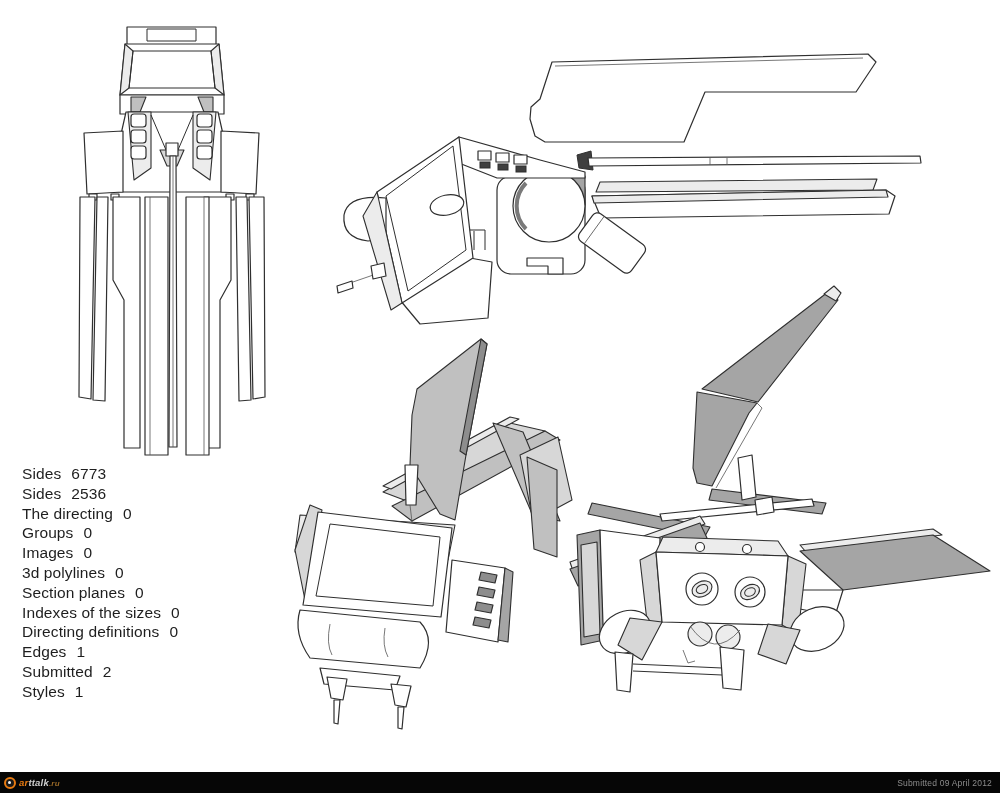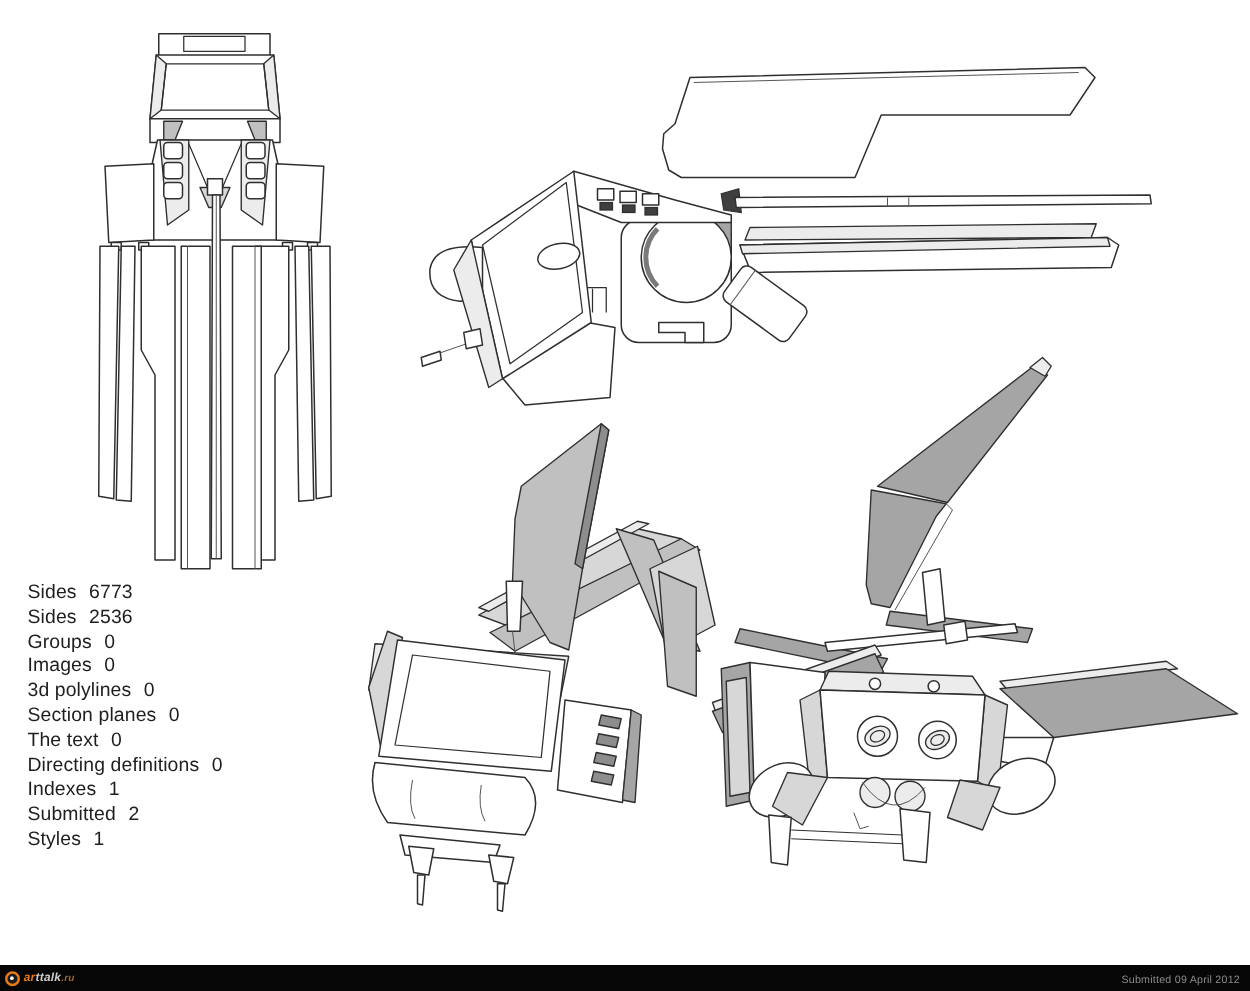--- a/index.html
+++ b/index.html
@@ -242,27 +242,28 @@
     <path class="ln" d="M615,652 L633,654 L630,692 L617,690 Z"></path>
     <path class="ln" d="M720,647 L744,650 L741,690 L723,688 Z"></path>
     <path class="nf" d="M633,664 L722,668 M633,671 L722,675"></path>
     <path class="thin" d="M683,650 L688,663 M688,663 L695,661"></path>
   </g>
 </svg>
 
 <div class="stats">
   <div class="stat-row"><span>Sides</span><span class="value">6773</span></div>
   <div class="stat-row"><span>Sides</span><span class="value">2536</span></div>
+  <div class="stat-row"><span>The directing</span><span class="value">0</span></div>
   <div class="stat-row"><span>Groups</span><span class="value">0</span></div>
   <div class="stat-row"><span>Images</span><span class="value">0</span></div>
   <div class="stat-row"><span>3d polylines</span><span class="value">0</span></div>
   <div class="stat-row"><span>Section planes</span><span class="value">0</span></div>
-  <div class="stat-row"><span>The text</span><span class="value">0</span></div>
+  <div class="stat-row"><span>Indexes of the sizes</span><span class="value">0</span></div>
   <div class="stat-row"><span>Directing definitions</span><span class="value">0</span></div>
-  <div class="stat-row"><span>Indexes</span><span class="value">1</span></div>
+  <div class="stat-row"><span>Edges</span><span class="value">1</span></div>
   <div class="stat-row"><span>Submitted</span><span class="value">2</span></div>
   <div class="stat-row"><span>Styles</span><span class="value">1</span></div>
 </div>
 
 <div class="footer">
   <div class="logo">
     <span class="logo-mark"></span>
     <span>
       <span class="lg-accent">ar</span><span class="lg-mid">ttalk</span><span class="lg-domain">.ru</span>
     </span>

